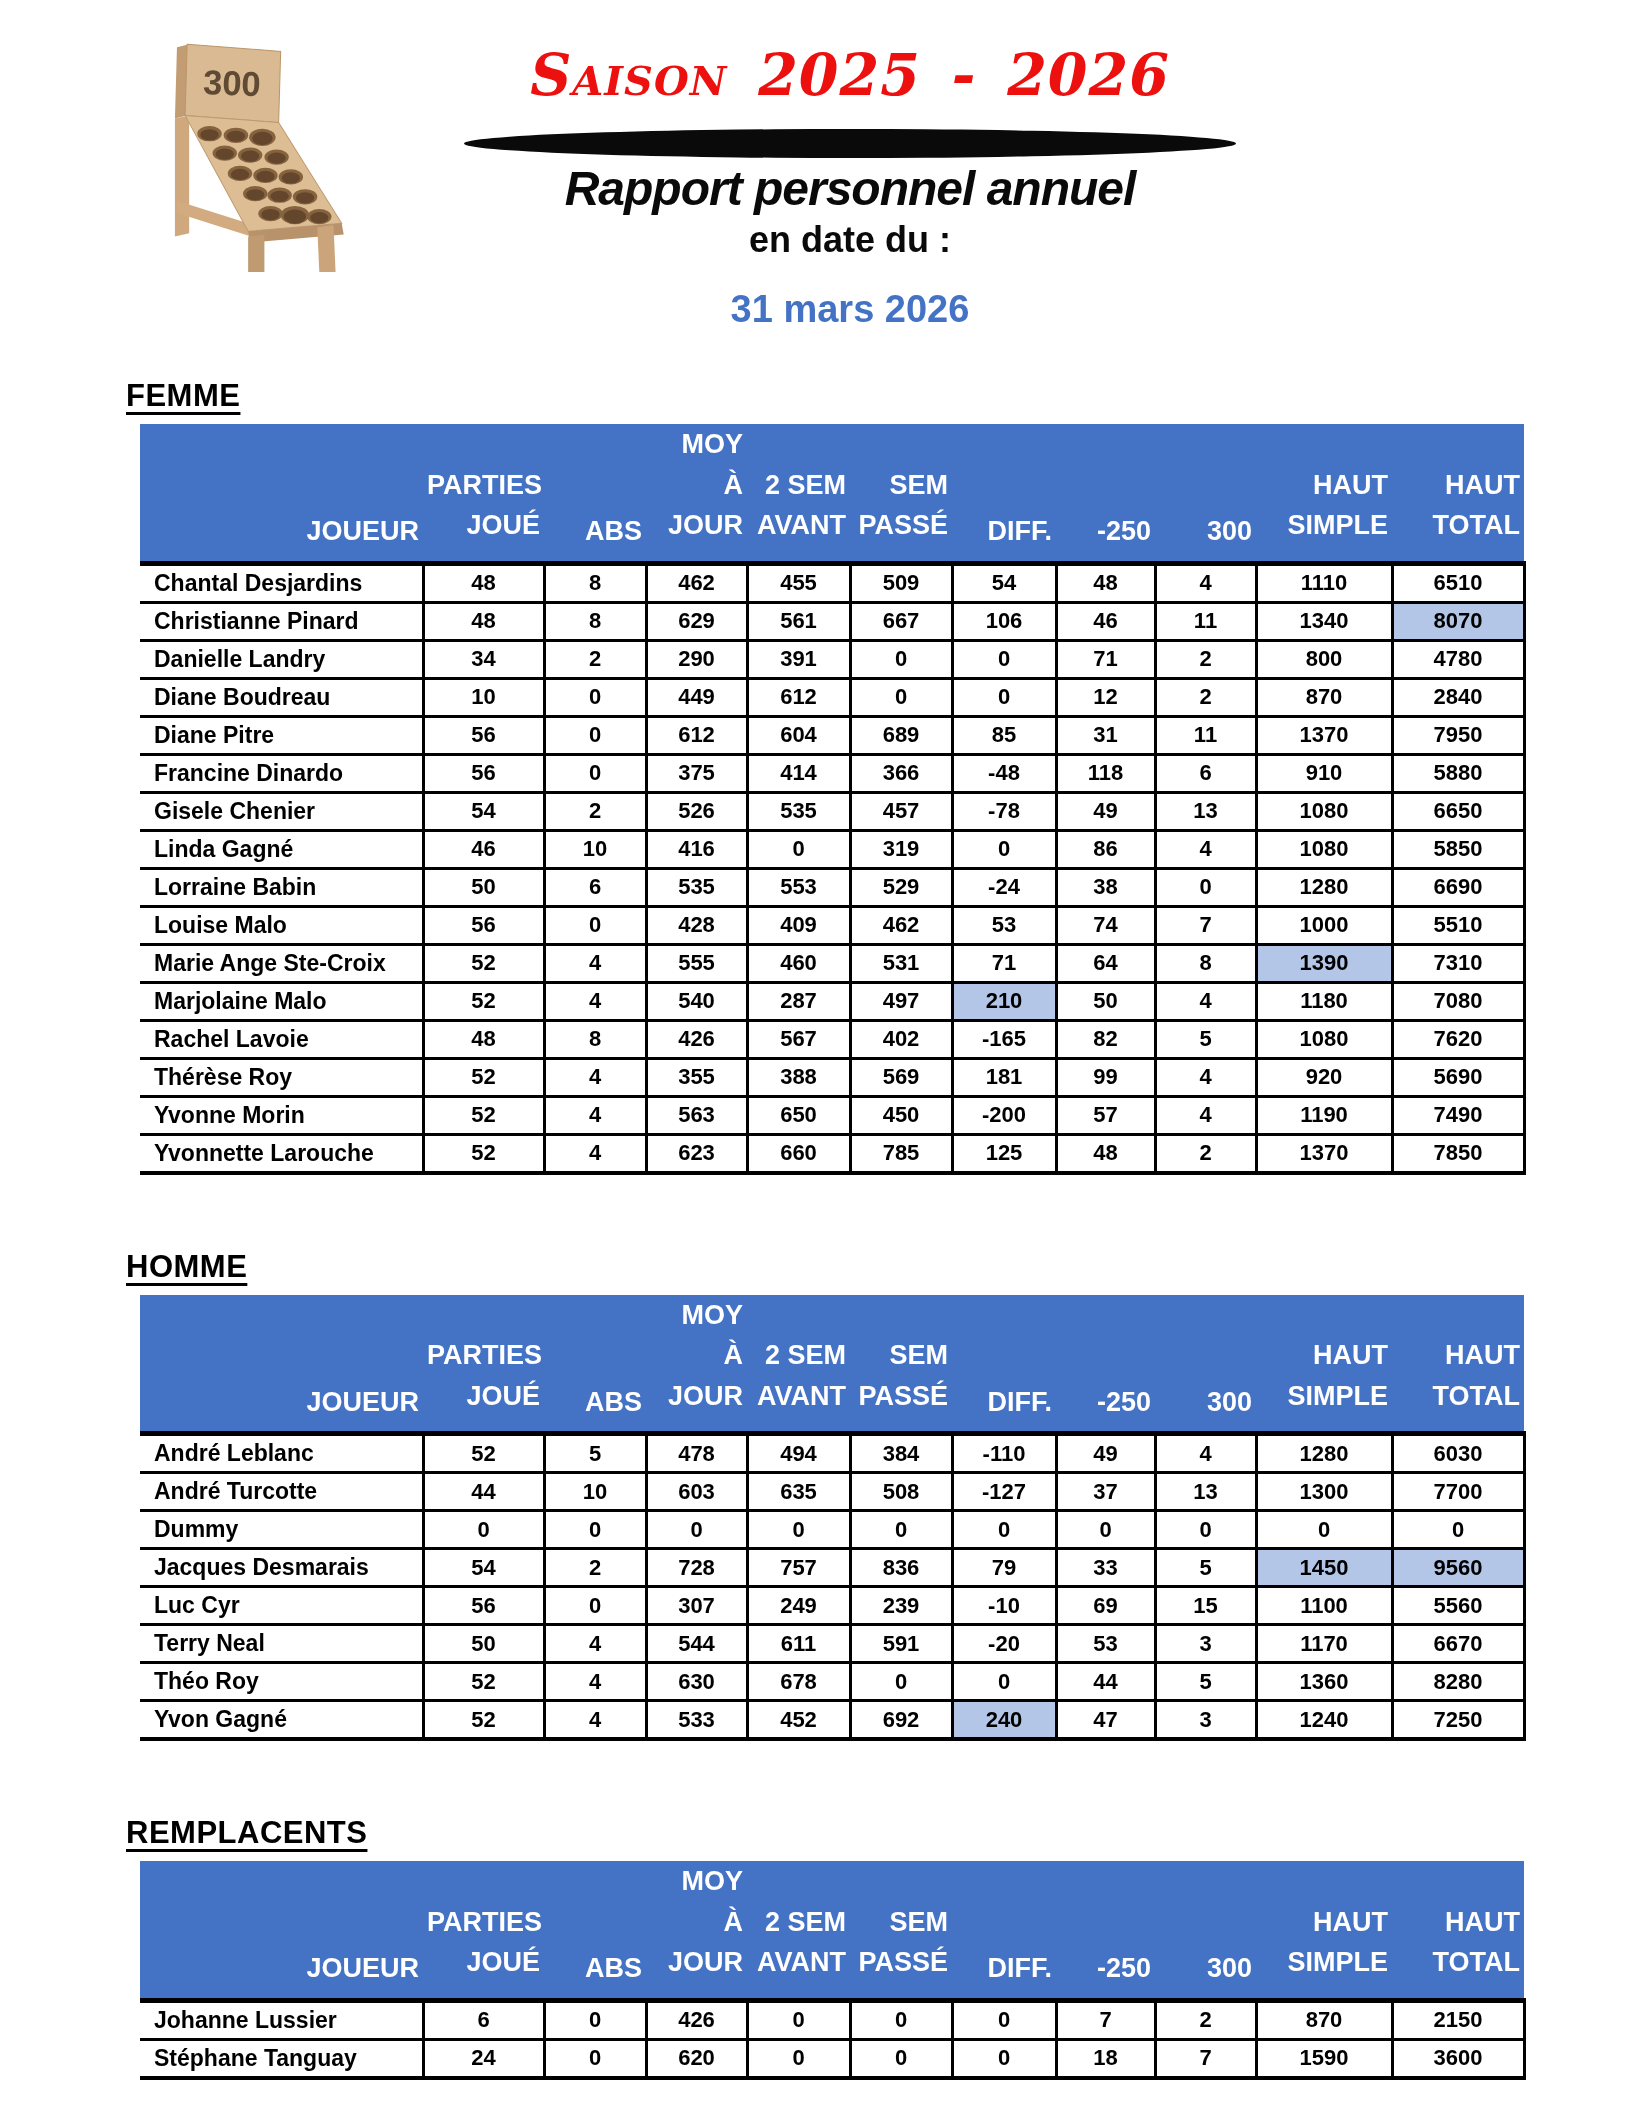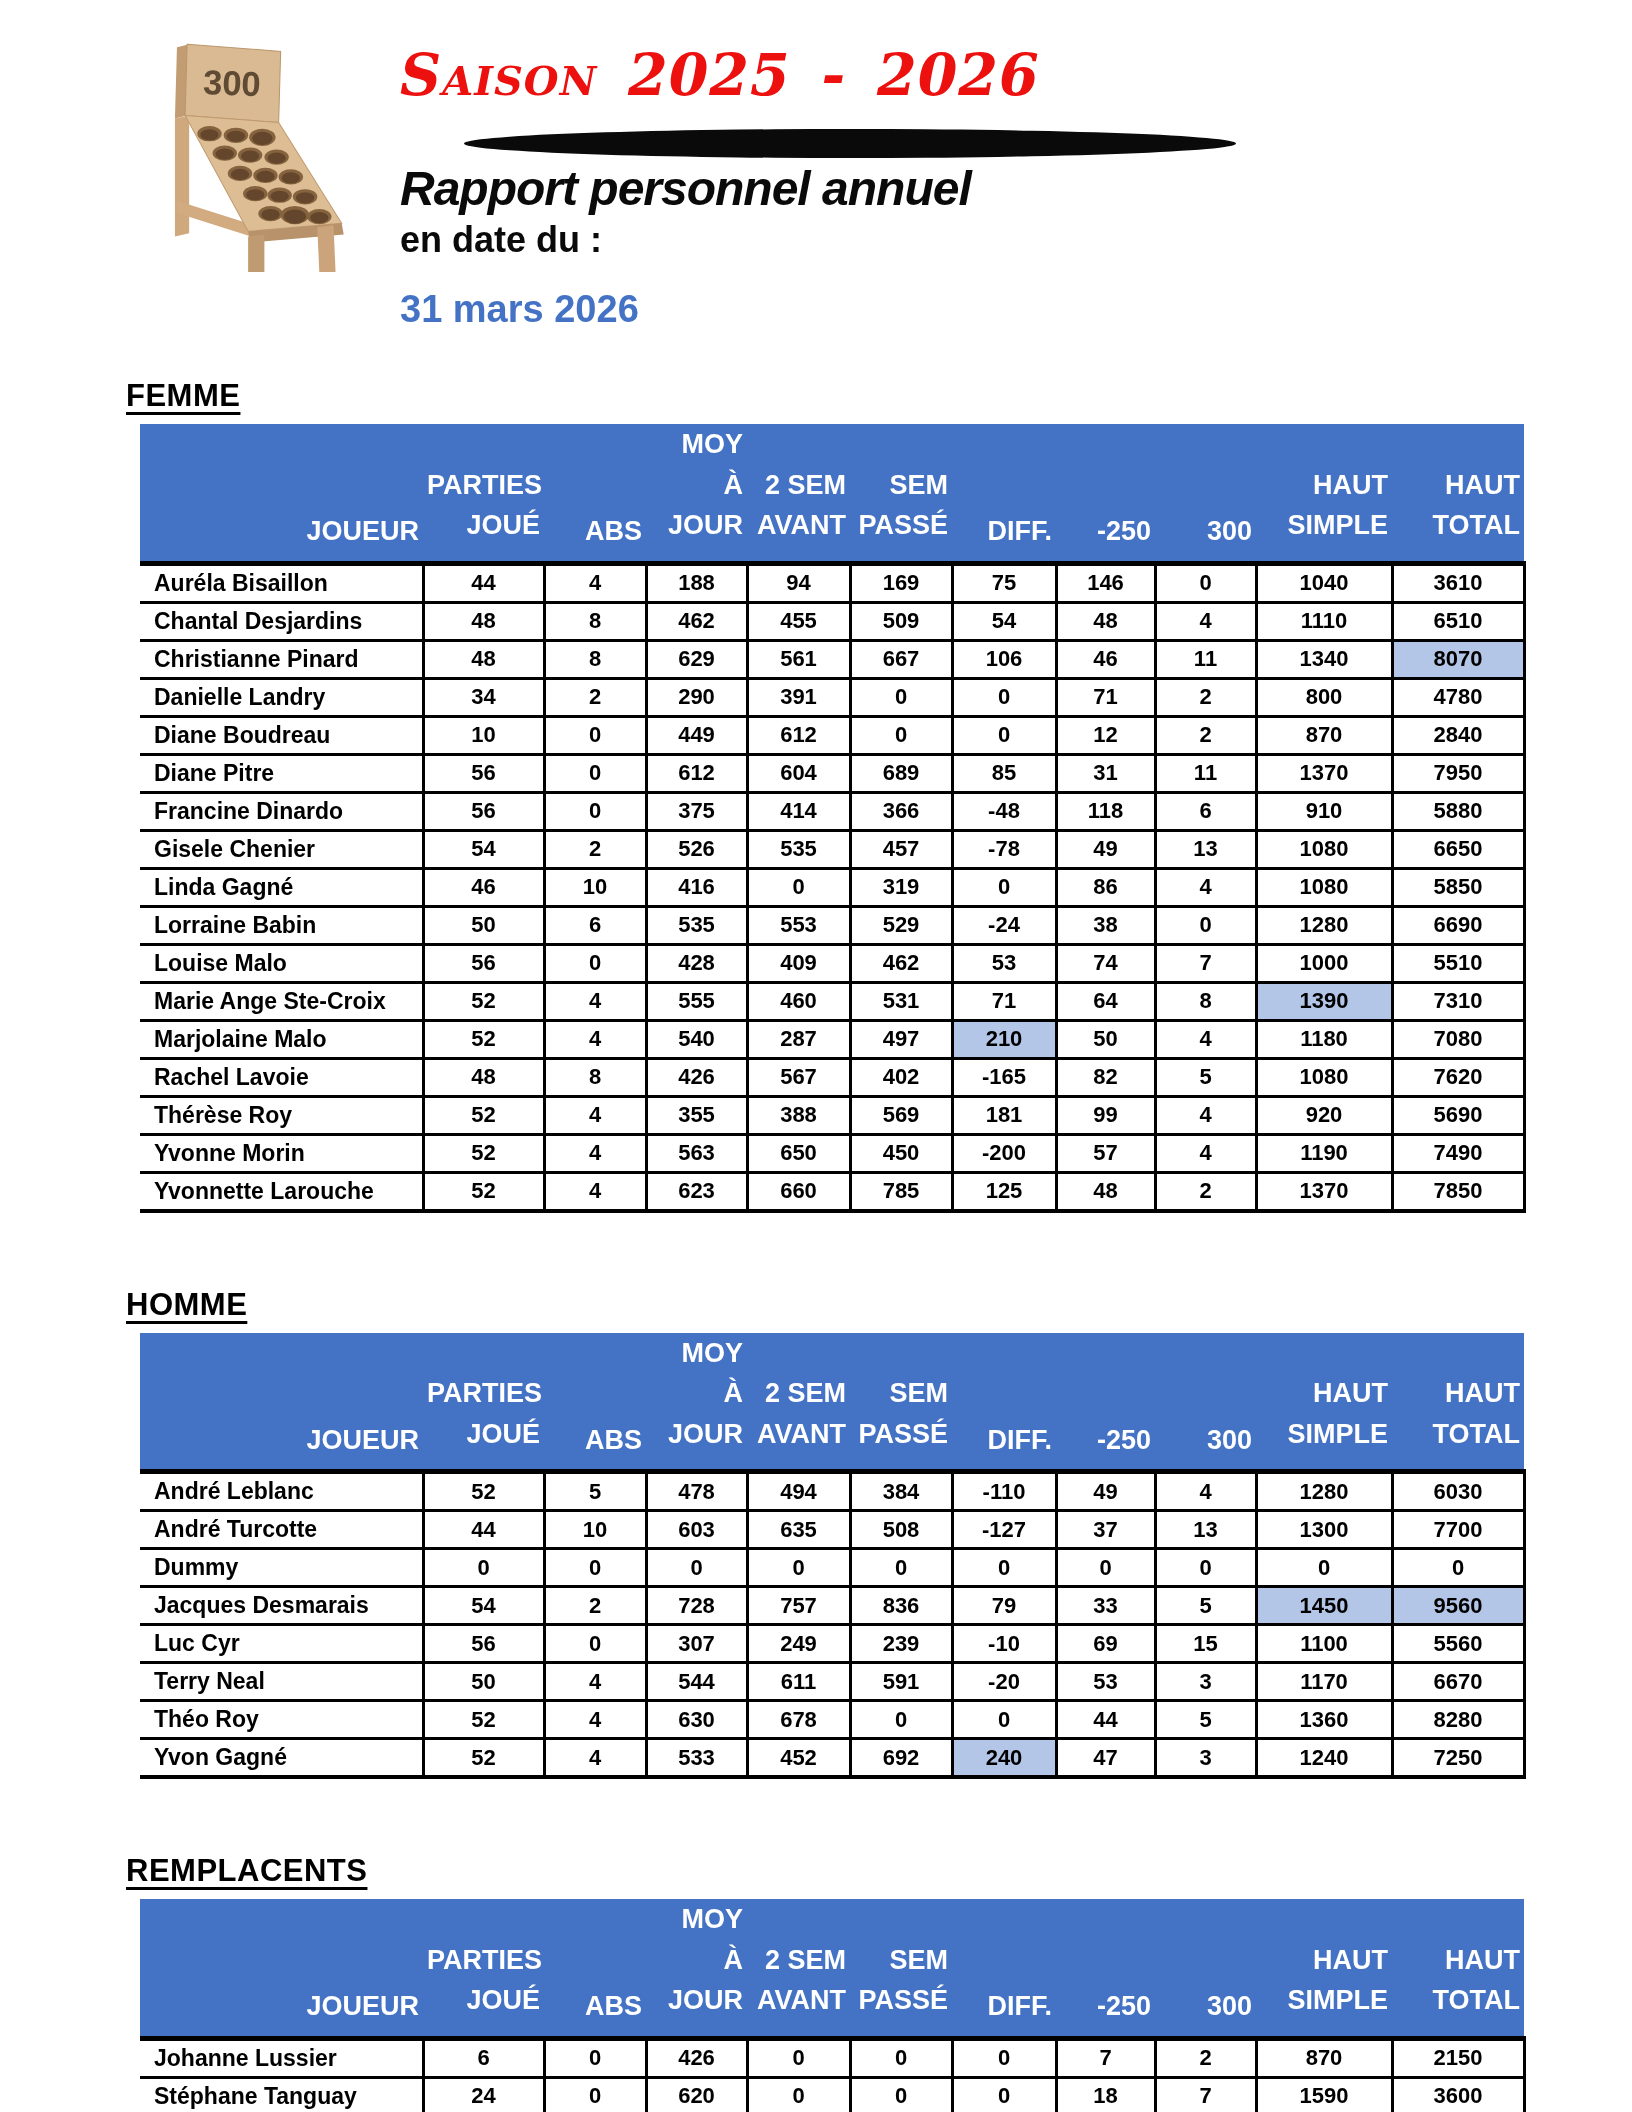--- a/index.html
+++ b/index.html
@@ -7,21 +7,21 @@
     --title-red:#EC100E; --date-blue:#4472C4; --border:#000000;
   }
   html,body{margin:0;padding:0;background:#888;}
   .page{
     position:relative; width:1632px; height:2112px; background:#FFFFFF;
     font-family:"Liberation Sans", sans-serif; font-weight:bold; color:#000;
     overflow:hidden; margin:0 auto;
   }
   
   .board{position:absolute; left:126px; top:28px; width:228px; height:244px;}
-  .titles{position:absolute; left:400px; top:46px; width:900px; }
+  .titles{position:absolute; left:400px; top:46px; width:900px; text-align:center;}
   .saison{
     font-family:"DejaVu Serif", serif; font-style:italic; font-weight:bold;
     font-variant:small-caps; font-size:57px; line-height:1; color:var(--title-red);
     word-spacing:10px; letter-spacing:1px;
   }
   .swoosh{margin:26px auto 0 auto; width:772px; height:29px; background:#0a0a0a; border-radius:50%;}
   .rapport{margin-top:6px; font-size:48px; line-height:1.05; font-style:italic; letter-spacing:-1px; color:#0a0a0a;}
   .endate{margin-top:5px; font-size:36px; color:#0a0a0a;}
   .dateval{margin-top:27px; font-size:38px; color:var(--date-blue);}
   
@@ -177,33 +177,20 @@
                 <span>SIMPLE</span>
               </th>
             <th class="h2">
                 <span>HAUT</span>
                 <span>TOTAL</span>
               </th>
           </tr>
         </thead>
         <tbody>
             <tr>
-              <td class="name">Auréla Bisaillon</td>
-              <td>44</td>
-              <td>4</td>
-              <td>188</td>
-              <td>94</td>
-              <td>169</td>
-              <td>75</td>
-              <td>146</td>
-              <td>0</td>
-              <td>1040</td>
-              <td>3610</td>
-            </tr>
-            <tr>
               <td class="name">Chantal Desjardins</td>
               <td>48</td>
               <td>8</td>
               <td>462</td>
               <td>455</td>
               <td>509</td>
               <td>54</td>
               <td>48</td>
               <td>4</td>
               <td>1110</td>

